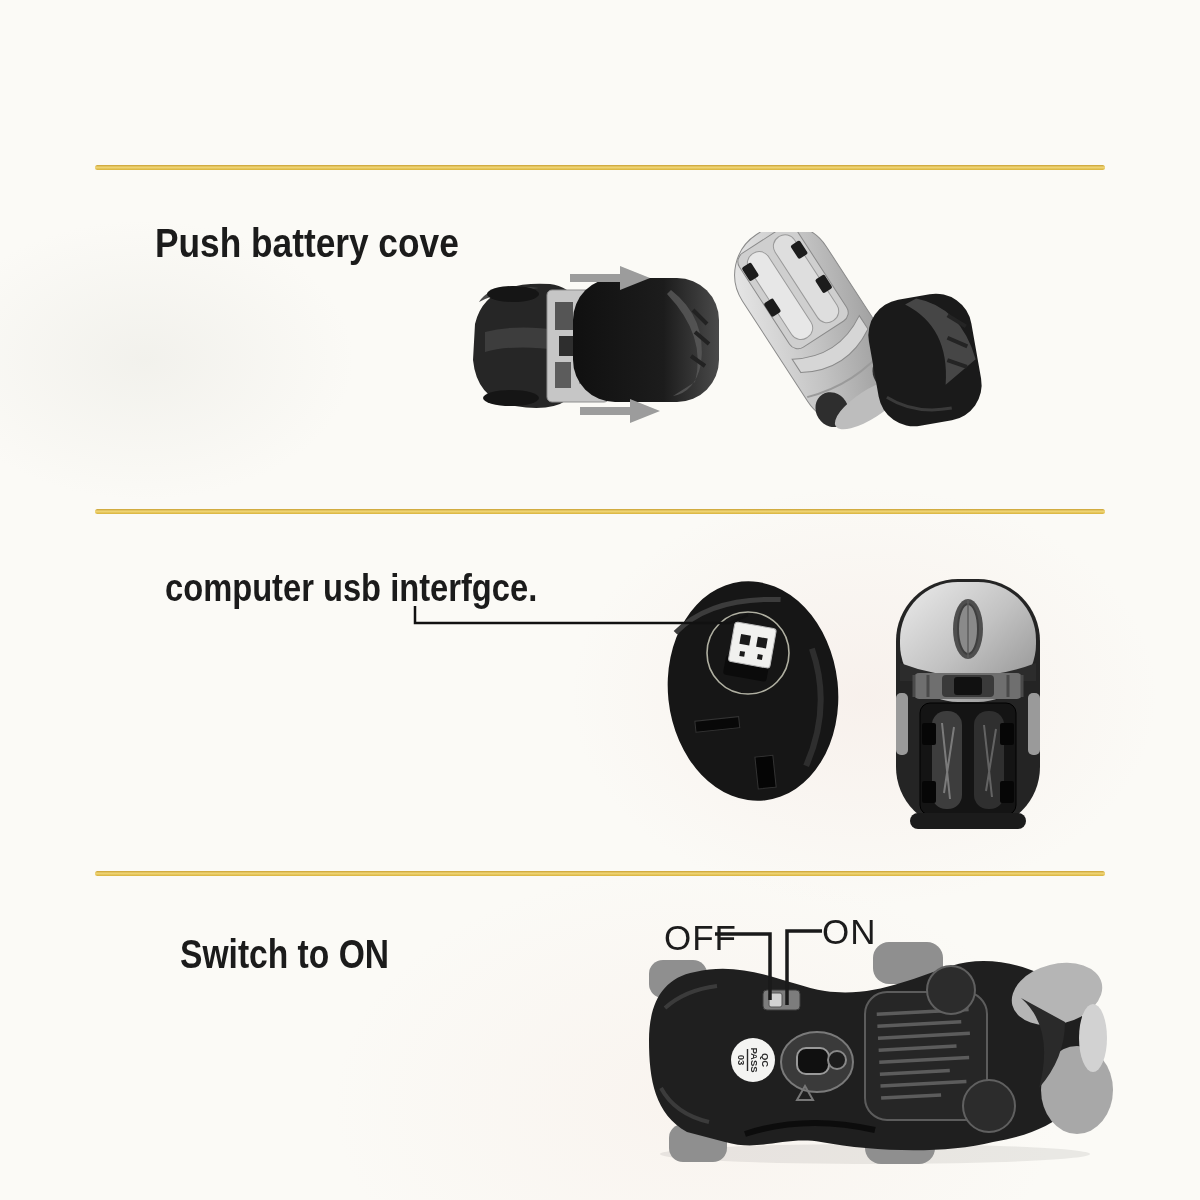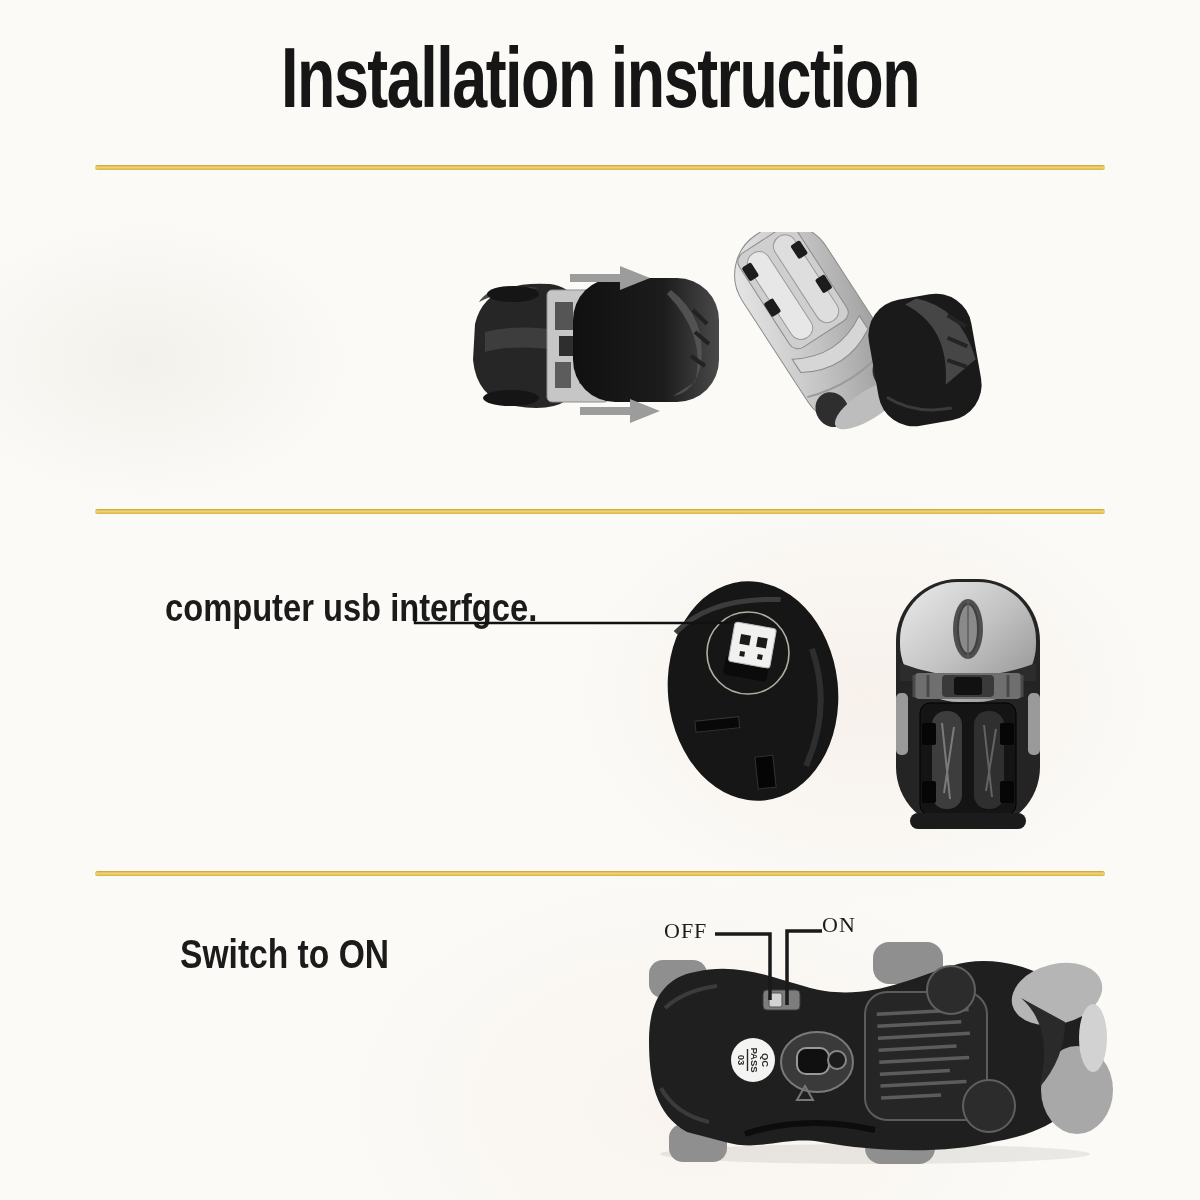--- a/index.html
+++ b/index.html
@@ -21,42 +21,42 @@
   .divider{
     height:5px;left:95px;width:1010px;border-radius:3px;
     background:linear-gradient(to bottom,#c9a031,#f0d678 45%,#d9b33c);
   }
   .h-step{color:#1b1b1b;font-weight:bold;white-space:nowrap;}
   .h-step .squeeze{display:inline-block;transform-origin:0 50%;}
   .step1-h{left:155px;top:220px;font-size:41px;}
   .step1-h .squeeze{transform:scaleX(0.86);}
   .step2-h1{left:135px;top:549px;font-size:38px;}
   .step2-h1 .squeeze{transform:scaleX(0.86);}
-  .step2-h2{left:165px;top:587px;font-size:38px;}
+  .step2-h2{left:165px;top:567px;font-size:38px;}
   .step2-h2 .squeeze{transform:scaleX(0.86);}
   .step2-note{left:135px;top:734px;font-size:40px;}
   .step2-note .squeeze{transform:scaleX(0.82);}
   .step3-h{left:180px;top:932px;font-size:40px;}
   .step3-h .squeeze{transform:scaleX(0.84);}
-  .switch-label{font-family:Liberation Serif, serif;font-size:22px;color:#1c1c1c;letter-spacing:1px;}
+  .switch-label{font-family:Liberation Sans, sans-serif;font-size:35px;color:#1c1c1c;letter-spacing:1px;}
   .off-label{left:664px;top:918px;}
   .on-label{left:822px;top:912px;}
   svg{display:block;}
 </style>
 </head>
 <body>
 
 <div class="canvas">
 
-  <div class="abs title">
-    <span class="squeeze">Installation instruction</span>
+
+  <div class="abs divider" style="top:165px;"></div>
+
+  <div class="abs h-step step1-h">
+    <span class="squeeze">Push battery cove</span>
   </div>
-
-  <div class="abs divider" style="top:165px;"></div>
-
 
   <svg class="abs" style="left:455px;top:232px;" width="545" height="208" viewBox="0 0 545 208">
     <defs>
       <linearGradient id="g-silver" x1="0" y1="0" x2="1" y2="1">
         <stop offset="0" stop-color="#ececec"></stop>
         <stop offset="0.5" stop-color="#c2c2c2"></stop>
         <stop offset="1" stop-color="#8e8e8e"></stop>
       </linearGradient>
       <linearGradient id="g-dark" x1="0" y1="0" x2="1" y2="0">
         <stop offset="0" stop-color="#101010"></stop>

